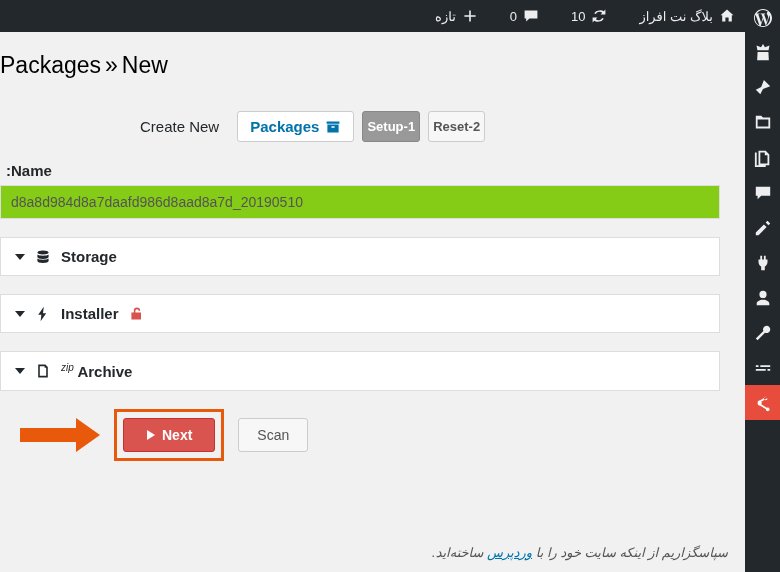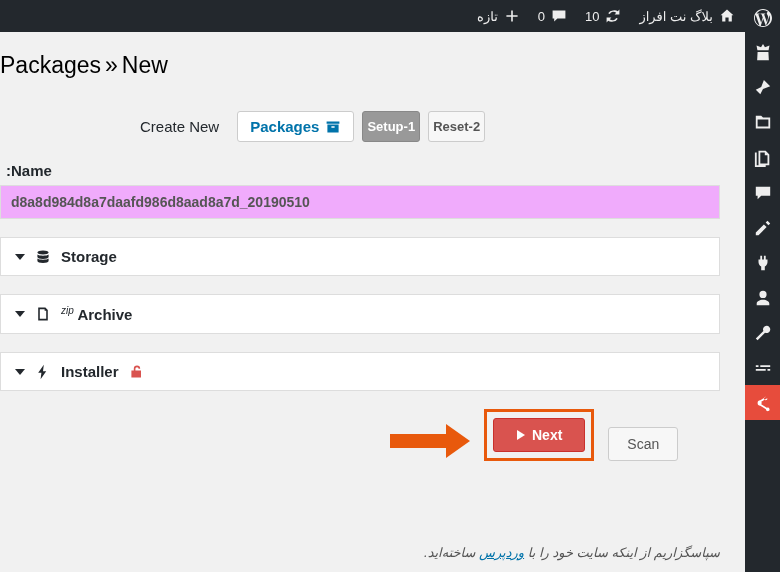--- a/index.html
+++ b/index.html
@@ -4,55 +4,55 @@
 <style>
 * { margin:0; padding:0; box-sizing:border-box; font-family:Tahoma,Arial,sans-serif; }
 body { width:780px; height:572px; overflow:hidden; background:#f1f1f1; position:relative; }
 
 .vbar { position:absolute; right:0; top:0; width:35px; height:100%; background:#23282d; display:flex; flex-direction:column; }
 .vbar .it { width:35px; height:35px; display:flex; align-items:center; justify-content:center; color:#eee; cursor:pointer; }
 .vbar .it.share { background:#e74c3c; color:#fff; }
 .vbar svg { width:18px; height:18px; fill:currentColor; }
 
 .tbar { position:absolute; right:35px; top:0; left:0; height:32px; background:#23282d; color:#eee; display:flex; align-items:center; direction:rtl; padding:0 10px; font-size:13px; }
-.tbar .grp { display:flex; align-items:center; gap:6px; margin-left:18px; cursor:pointer; }
+.tbar .grp { display:flex; align-items:center; gap:6px; margin-left:32px; cursor:pointer; }
 .tbar svg { width:16px; height:16px; fill:#eee; }
 .tbar .flip { transform:scaleX(-1); }
 
 .page { position:absolute; top:32px; right:35px; left:0; bottom:0; padding:20px 25px 0 0; direction:rtl; }
 .title { font-size:23px; font-weight:400; color:#000000; margin-bottom:32px; text-align:left; direction:ltr; padding-right:20px; }
 .title .sep { margin:0 4px; }
 
 .tabs { display:flex; direction:ltr; gap:8px; padding-left:130px; margin-bottom:20px; align-items:center; }
 .tab-cn { font-size:15px; font-weight:400; color:#23282d; padding:6px 10px; }
 .tab-pk { font-size:15px; font-weight:700; color:#0073aa; padding:6px 12px; border:1px solid #ccc; border-radius:3px; background:#fff; display:flex; align-items:center; gap:6px; }
 .tab-pk svg { width:16px; height:16px; fill:#0073aa; }
 .step { font-size:13px; font-weight:700; color:#555; padding:7px 4px; border:1px solid #ccc; border-radius:3px; background:#f7f7f7; }
 .step.act { background:#999; color:#fff; border-color:#888; }
 
 .lbl { text-align:left; font-weight:700; font-size:15px; color:#23282d; margin-bottom:6px; padding-left:6px; direction:ltr; }
 .lbl::before { content:":"; }
-.fld { width:100%; background:#f0abfc; border:1px solid #ddd; padding:8px 10px; font-size:14px; color:#555; text-align:left; direction:ltr; margin-bottom:18px;font-weight:bold; }
+.fld { width:100%; background:#84cc16; border:1px solid #ddd; padding:8px 10px; font-size:14px; color:#555; text-align:left; direction:ltr; margin-bottom:18px; }
 
 .sec { width:100%; background:#fff; border:1px solid #ddd; padding:10px 14px; margin-bottom:18px; display:flex; align-items:center; justify-content:flex-start; direction:ltr; gap:10px; font-size:15px; font-weight:700; color:#23282d; cursor:pointer; }
 .sec svg { width:16px; height:16px; fill:#23282d; }
 .sec .caret { width:0; height:0; border-left:5px solid transparent; border-right:5px solid transparent; border-top:6px solid #23282d; }
 .sec .zip { font-size:10px; font-weight:400; font-style:italic; vertical-align:super; }
 .sec .lk { fill:#d9534f; }
 
-.btnrow { display:flex; direction:ltr; gap:14px; align-items:flex-end; padding-left:370px; margin-top:8px; }
+.btnrow { display:flex; direction:ltr; gap:14px; align-items:center; margin-top:8px; }
 .arrow-wrap { position:relative; width:100px; height:40px; }
 .arrow-shaft { position:absolute; right:20px; top:13px; width:60px; height:14px; background:#e8590c; }
 .arrow-head { position:absolute; right:0; top:3px; width:0; height:0; border-top:17px solid transparent; border-bottom:17px solid transparent; border-left:24px solid #e8590c; }
 .hl { border:3px solid #e8590c; padding:6px; }
 .btn-next { background:#d9534f; color:#fff; border:1px solid #c9302c; border-radius:3px; padding:8px 22px; font-size:14px; font-weight:700; display:flex; align-items:center; gap:6px; cursor:pointer; }
 .btn-next svg { width:10px; height:10px; fill:#fff; }
 .btn-reset { background:#f7f7f7; color:#555; border:1px solid #ccc; border-radius:3px; padding:8px 18px; font-size:14px; cursor:pointer; }
 
-.ftr { position:absolute; bottom:12px; right:60px; font-size:13px; color:#555; font-style:italic; direction:rtl; }
+.ftr { position:absolute; bottom:12px; right:52px; font-size:13px; color:#555; font-style:italic; direction:rtl; }
 .ftr a { color:#0073aa; text-decoration:underline; }
 </style>
 </head>
 <body>
 
 <div class="vbar">
   <div class="it">
       <svg viewBox="0 0 20 20">
         <path d="M10 0C4.5 0 0 4.5 0 10s4.5 10 10 10 10-4.5 10-10S15.5 0 10 0zM1 10c0-1.3.3-2.5.8-3.6l4.3 11.8C3.1 16.8 1 13.6 1 10zm9 9c-.9 0-1.7-.1-2.5-.4l2.7-7.8 2.8 7.6c0 .1 0 .1.1.1-1 .3-2 .5-3.1.5zm1.2-13.2c.5 0 1-.1 1-.1.5-.1.4-.7-.1-.7 0 0-1.4.1-2.3.1-.8 0-2.2-.1-2.2-.1-.5 0-.5.7-.1.7 0 0 .4.1.9.1l1.3 3.7L8 15.3 4.8 5.8c.5 0 1-.1 1-.1.5-.1.4-.7-.1-.7 0 0-1.4.1-2.3.1H2.9C4.5 2.7 7.1 1 10 1c2.2 0 4.2.8 5.7 2.2h-.1c-.8 0-1.4.7-1.4 1.5 0 .7.4 1.3.8 2 .3.6.7 1.3.7 2.3 0 .7-.3 1.6-.6 2.7l-.8 2.8-3.1-8.7zm6.6 4.2c0-1.6-.6-2.8-1.1-3.6.7 1.2 1.1 2.6 1.1 4.1 0 3.3-1.8 6.2-4.4 7.7l2.8-7.9c.5-1.3.7-2.3.7-3.2v-.3c.6 1 .9 2.1.9 3.2z"></path>
       </svg>
@@ -163,34 +163,34 @@
     <div class="caret"></div>
     <svg viewBox="0 0 20 20">
         <path d="M10 2c4 0 7 1 7 2.5S14 7 10 7 3 6 3 4.5 6 2 10 2zm7 5v3c0 1.5-3 2.5-7 2.5S3 11.5 3 10V7c1 1 4 1.5 7 1.5s6-.5 7-1.5zm0 5v3c0 1.5-3 2.5-7 2.5S3 16.5 3 15v-3c1 1 4 1.5 7 1.5s6-.5 7-1.5z"></path>
       </svg>
     <span>Storage</span>
   </div>
 
   <div class="sec">
     <div class="caret"></div>
     <svg viewBox="0 0 20 20">
-        <path d="M4 2h9l3 3v13H4V2zm2 2v12h8V6h-2V4H6z"></path>
-      </svg>
-    <span><span class="zip">zip</span> <span>Archive</span></span>
+        <path d="M11 1L4 11h4l-1 8 7-10h-4l1-8z"></path>
+      </svg>
+    <span>Installer</span>
+    <svg class="lk" viewBox="0 0 20 20">
+        <path d="M6 8V6a4 4 0 018 0h-2a2 2 0 00-4 0v2h7v9H3V8h3z"></path>
+      </svg>
   </div>
 
   <div class="sec">
     <div class="caret"></div>
     <svg viewBox="0 0 20 20">
-        <path d="M11 1L4 11h4l-1 8 7-10h-4l1-8z"></path>
-      </svg>
-    <span>Installer</span>
-    <svg class="lk" viewBox="0 0 20 20">
-        <path d="M6 8V6a4 4 0 018 0h-2a2 2 0 00-4 0v2h7v9H3V8h3z"></path>
-      </svg>
+        <path d="M4 2h9l3 3v13H4V2zm2 2v12h8V6h-2V4H6z"></path>
+      </svg>
+    <span><span class="zip">zip</span> <span>Archive</span></span>
   </div>
 
   <div class="btnrow">
     <div class="arrow-wrap">
         <div class="arrow-shaft"></div>
         <div class="arrow-head"></div>
       </div>
     <div class="hl">
       <button class="btn-next">
           <svg viewBox="0 0 10 10">

